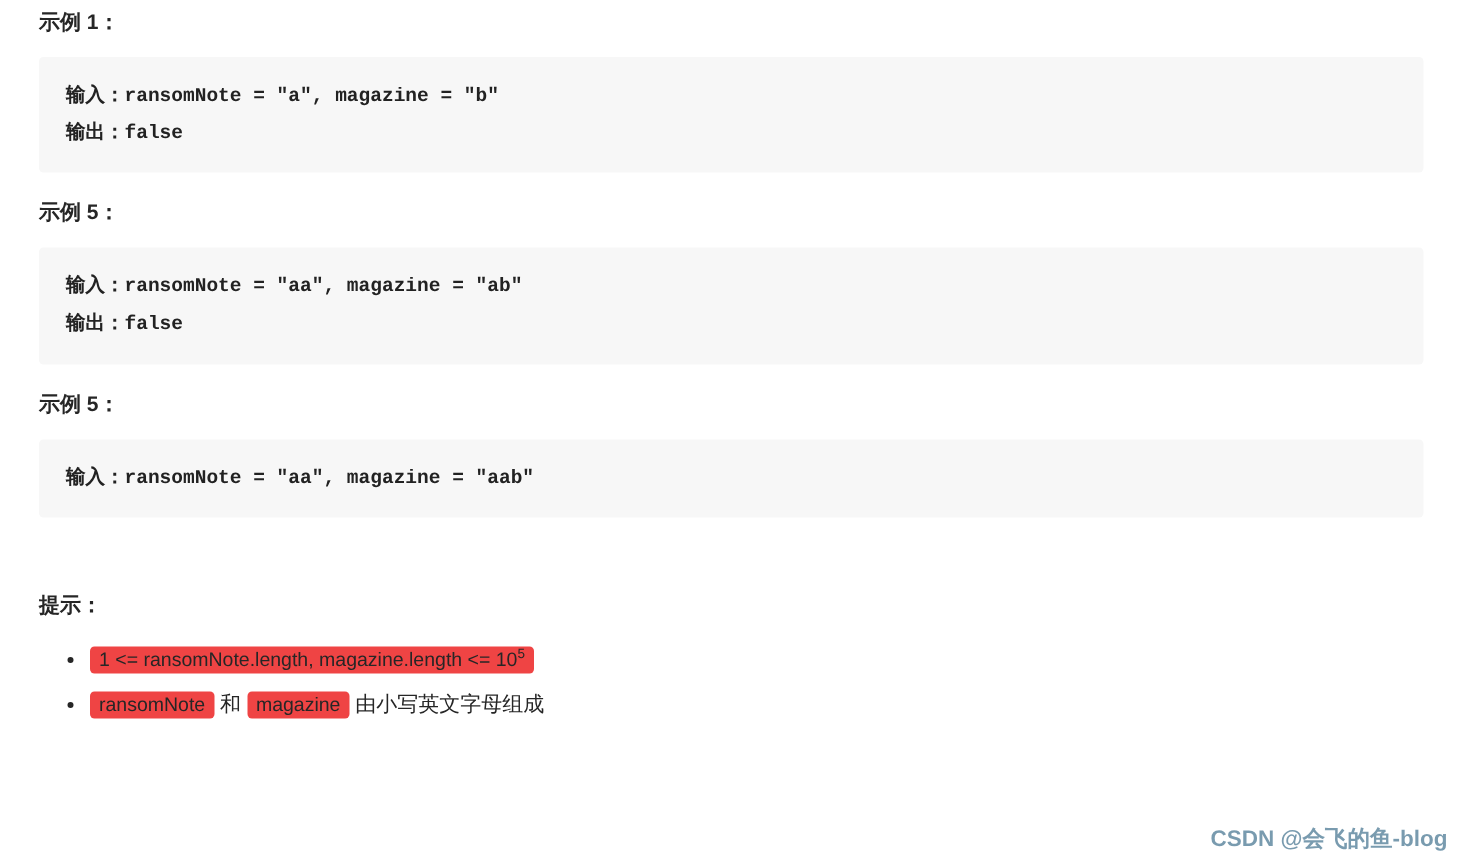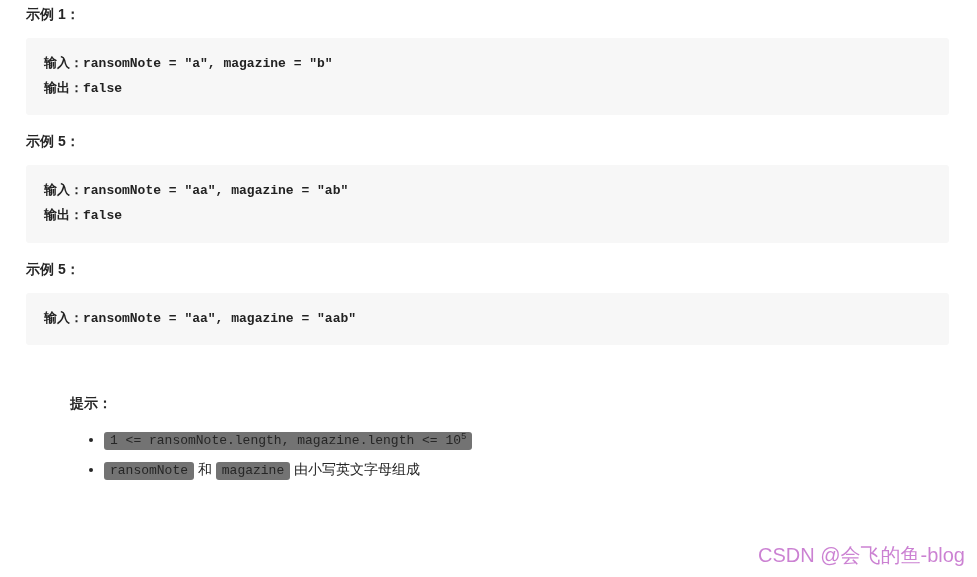--- a/index.html
+++ b/index.html
@@ -24,51 +24,52 @@
     border-radius: 3px;
     padding: 14px 18px;
     margin: 0 28px 18px 0;
     font-family: "SFMono-Regular", Consolas, "Liberation Mono", Menlo, monospace;
     font-size: 13px;
     line-height: 1.9;
     color: #222;
     font-weight: 600;
   }
   .codeblock .line { white-space: pre; }
-  .sp-tips { margin-top: 50px; margin-left: 44px; }
+  .sp-tips { margin-top: 50px; }
   .tips-heading {
     font-size: 14px;
     font-weight: 700;
     margin-bottom: 14px;
   }
   ul.tips {
     list-style: disc;
     padding-left: 34px;
     font-size: 14px;
     line-height: 1.8;
     color: #262626;
   }
   ul.tips li { margin-bottom: 4px; }
   .inlinecode {
-    font-family: Liberation Mono, monospace;
-    background: #737373;
+    font-family: Liberation Sans, sans-serif;
+    background: #ef4444;
     padding: 1px 6px 2px;
     border-radius: 3px;
     font-size: 13px;
   }
   sup { font-size: 9px; vertical-align: super; }
   .watermark {
     position: absolute;
     right: 12px;
     bottom: 8px;
-    color: #a21caf;
-    font-size: 20px;
+    color: #0c4a6e;
+    font-size: 15px;
     opacity: 0.55;
     pointer-events: none;
     user-select: none;
+    font-weight: bold;
   }
 </style>
 </head>
 <body>
 
 <div class="heading">示例 1：</div>
 <div class="codeblock">
   <div class="line"><span>输入：</span><span>ransomNote = "a", magazine = "b"</span></div>
   <div class="line"><span>输出：</span><span>false</span></div>
 </div>

